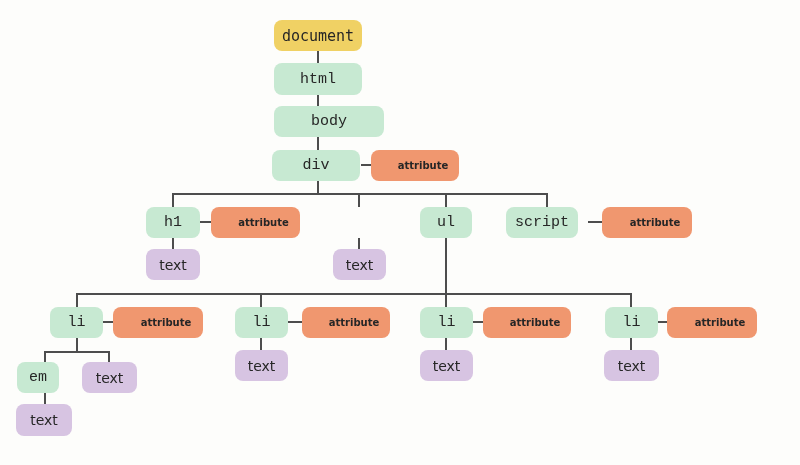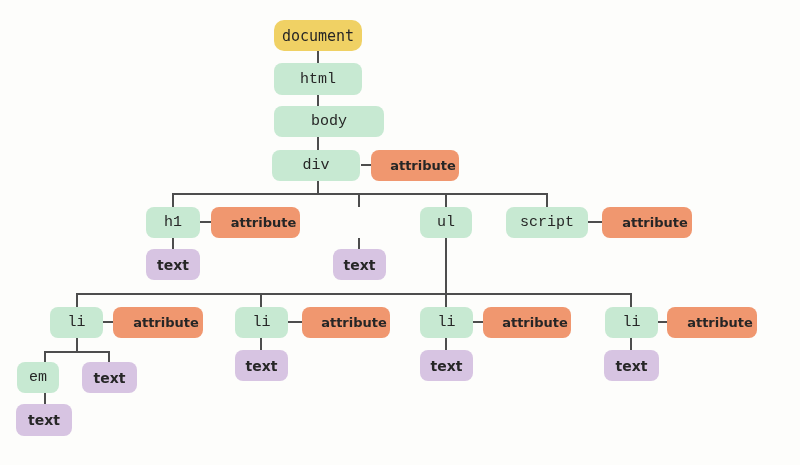--- a/index.html
+++ b/index.html
@@ -42,68 +42,68 @@
   }
   .doc {
     background: var(--document-node, #f0d164);
     font-family: "DejaVu Sans Mono", monospace;
     font-size: 15px;
   }
   .attr {
     background: var(--attribute-node, #f0976f);
     font-family: "DejaVu Sans", sans-serif;
     font-weight: 600;
-    font-size: 13px;
+    font-size: 10px;
     padding-left: 16px;
   }
   .txt {
     background: var(--text-node, #d7c4e2);
     font-family: "DejaVu Sans", sans-serif;
-    font-weight: 700;
+    font-weight: 400;
     font-size: 14px;
   }
   .vline {
     position: absolute;
     width: 2px;
     background: var(--connector, #4d4d4d);
   }
   .hline {
     position: absolute;
     height: 2px;
     background: var(--connector, #4d4d4d);
   }
 </style>
 </head>
 <body>
 
 <div class="canvas">
 
 
-  <div class="node doc" style="left:274px; top:20px;  width:88px; height:31px;border-radius:10px;">document</div>
+  <div class="node doc" style="left:274px; top:20px;  width:88px; height:31px;">document</div>
   <div class="vline" style="left:317px; top:51px;  height:12px;"></div>
   <div class="node el" style="left:274px; top:63px;  width:88px; height:32px;">html</div>
   <div class="vline" style="left:317px; top:95px;  height:11px;"></div>
   <div class="node el" style="left:274px; top:106px; width:110px; height:31px;">body</div>
   <div class="vline" style="left:317px; top:137px; height:13px;"></div>
   <div class="node el" style="left:272px; top:150px; width:88px; height:31px;">div</div>
   <div class="hline" style="left:361px; top:164px; width:10px;"></div>
   <div class="node attr" style="left:371px; top:150px; width:88px; height:31px;">attribute</div>
 
   <div class="vline" style="left:317px; top:181px; height:12px;"></div>
   <div class="hline" style="left:172px; top:193px; width:376px;"></div>
   <div class="vline" style="left:172px; top:193px; height:14px;"></div>
   <div class="vline" style="left:358px; top:193px; height:14px;"></div>
   <div class="vline" style="left:445px; top:193px; height:14px;"></div>
   <div class="vline" style="left:546px; top:193px; height:14px;"></div>
 
   <div class="node el" style="left:146px; top:207px; width:54px; height:31px;">h1</div>
   <div class="hline" style="left:200px; top:221px; width:11px;"></div>
   <div class="node attr" style="left:211px; top:207px; width:89px; height:31px;">attribute</div>
   <div class="node el" style="left:420px; top:207px; width:52px; height:31px;">ul</div>
-  <div class="node el" style="left:506px; top:207px; width:82px; height:31px;">script</div>
+  <div class="node el" style="left:506px; top:207px; width:72px; height:31px;">script</div>
   <div class="hline" style="left:588px; top:221px; width:14px;"></div>
   <div class="node attr" style="left:602px; top:207px; width:90px; height:31px;">attribute</div>
 
   <div class="vline" style="left:172px; top:238px; height:11px;"></div>
   <div class="node txt" style="left:146px; top:249px; width:54px; height:31px;">text</div>
   <div class="vline" style="left:358px; top:238px; height:11px;"></div>
   <div class="node txt" style="left:333px; top:249px; width:53px; height:31px;">text</div>
 
   <div class="vline" style="left:445px; top:238px; height:69px;"></div>
   <div class="hline" style="left:76px; top:293px; width:556px;"></div>

